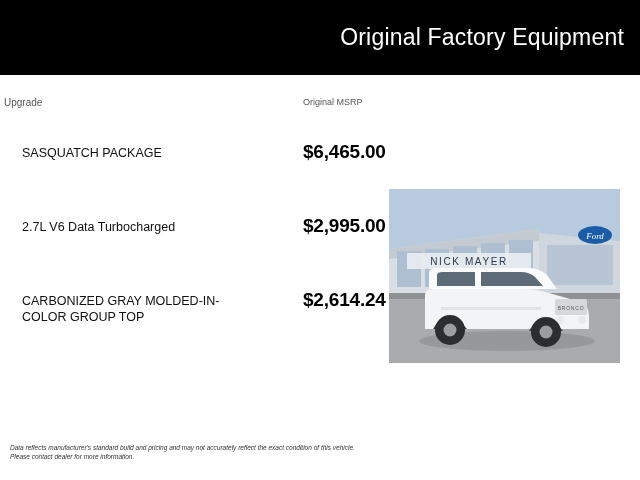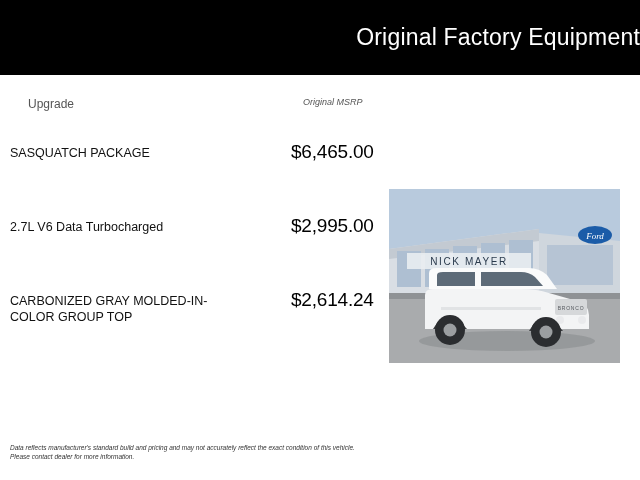--- a/index.html
+++ b/index.html
@@ -23,75 +23,76 @@
     background: #ffffff;
   }
 
   
   .header {
     height: 75px;
     background: #000000;
     display: flex;
     align-items: center;
     justify-content: flex-end;
+    padding-right: 16px;
     box-sizing: border-box;
   }
   .header-title {
     color: #ffffff;
     font-size: 23px;
     font-weight: 400;
     letter-spacing: 0.2px;
     white-space: nowrap;
   }
 
   
   .col-headers {
     position: relative;
     height: 34px;
     margin-top: 22px;
   }
   .col-upgrade {
     position: absolute;
-    left: 28px;
+    left: 4px;
     top: 0;
-    font-size: 12px;
+    font-size: 10px;
     color: #555555;
   }
   .col-msrp {
     position: absolute;
     left: 303px;
     top: 0;
     font-size: 9px;
     color: #555555;
-    font-style: italic;
   }
 
   
   .rows {
     position: relative;
   }
   .row {
     position: relative;
     height: 74px;
+    margin-left: 12px;
   }
   .row-label {
     position: absolute;
     left: 10px;
     width: 230px;
     font-size: 12.5px;
     line-height: 16px;
     color: #111111;
     top: 14px;
   }
   .row-price {
     position: absolute;
     left: 291px;
     top: 10px;
     font-size: 19px;
-    font-weight: normal;
+    font-weight: bold;
     color: #000000;
     letter-spacing: -0.2px;
   }
 
   
   .photo {
     position: absolute;
     left: 389px;
     top: 189px;
     width: 231px;

